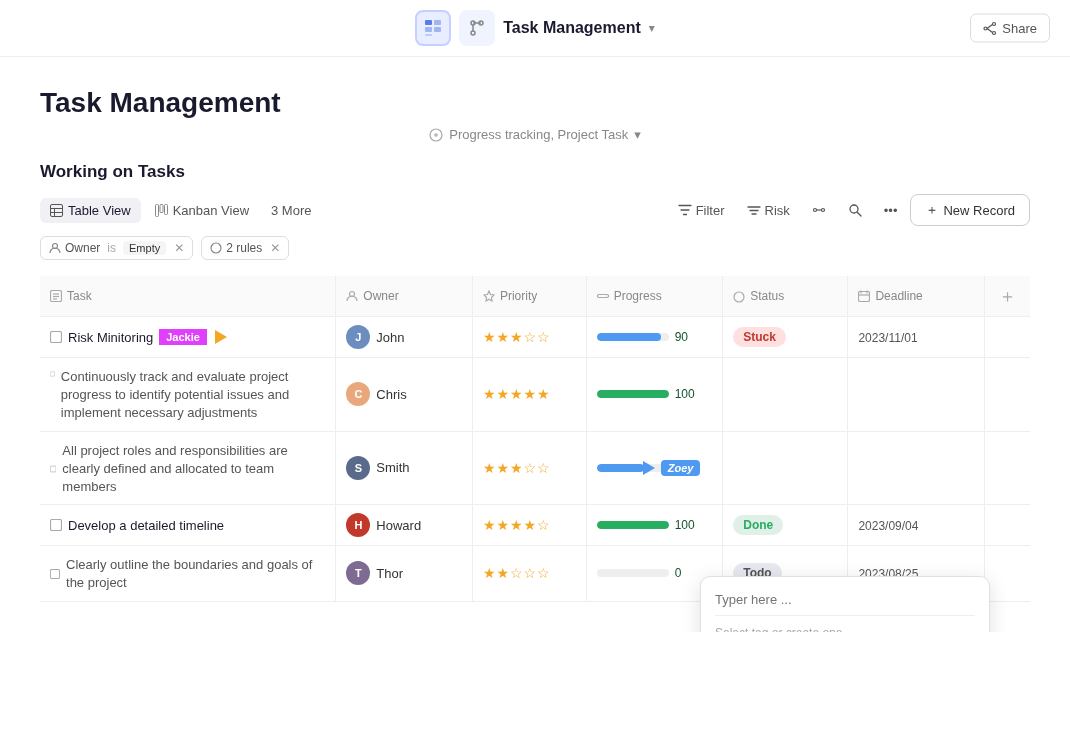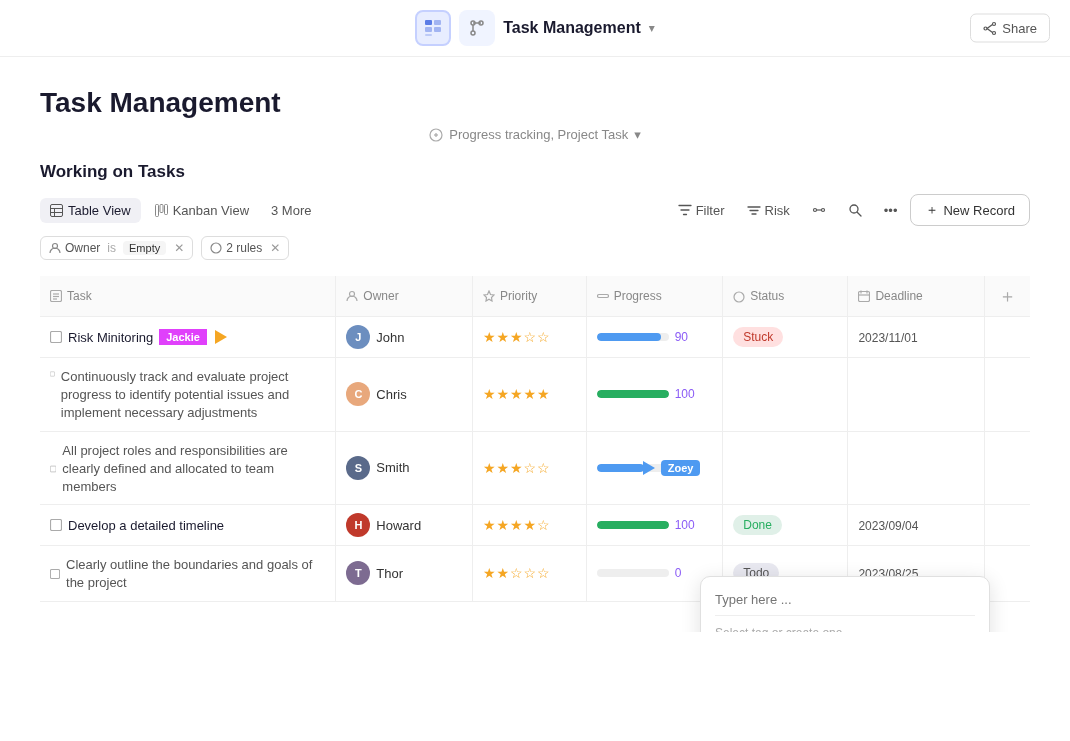--- a/index.html
+++ b/index.html
@@ -93,25 +93,25 @@
       width: 24px; height: 24px; border-radius: 50%; background: #888;
       display: flex; align-items: center; justify-content: center; font-size: 11px; color: #fff; font-weight: 600;
       flex-shrink: 0;
     }
 
     .stars { color: #f5a623; font-size: 14px; letter-spacing: 1px; }
 
     .progress-bar-wrap { display: flex; align-items: center; gap: 6px; }
     .progress-bar-bg { width: 72px; height: 8px; border-radius: 4px; background: #eee; overflow: hidden; }
     .progress-bar-fill { height: 100%; border-radius: 4px; }
-    .progress-num { font-size: 12px; color: #8b5cf6; }
+    .progress-num { font-size: 12px; color: #14532d; }
 
     .status-badge {
       display: inline-block; padding: 3px 10px; border-radius: 12px;
-      font-size: 12px; font-weight: 400; text-align: center;
+      font-size: 12px; font-weight: 700; text-align: center;
     }
     .status-stuck { background: #ffe0e0; color: #c0392b; }
     .status-done { background: #e0f0e8; color: #27ae60; }
     .status-todo { background: #e8e8f0; color: #555; }
 
     .deadline-text { font-size: 12px; color: #555; }
     .col-add-btn { color: #aaa; cursor: pointer; font-size: 18px; }
 
     
     .arrow-right {
@@ -125,21 +125,21 @@
 
     
     .badge-jackie {
       background: #e040fb; color: #fff; font-size: 11px; font-weight: 600;
       border-radius: 0; padding: 2px 7px;
     }
 
     
     .badge-zoey {
       background: #4e9af1; color: #fff; font-size: 11px; font-weight: 600;
-      border-radius: 4px; padding: 2px 7px;
+      border-radius: 4px; padding: 2px 7px; font-style: italic;
     }
 
     
     .dropdown-popup {
       position: absolute; z-index: 100;
       left: 660px; top: 300px;
       width: 290px; background: #fff;
       border: 1px solid #e0e0e0; border-radius: 10px;
       box-shadow: 0 4px 20px rgba(0,0,0,0.12);
       padding: 14px;

